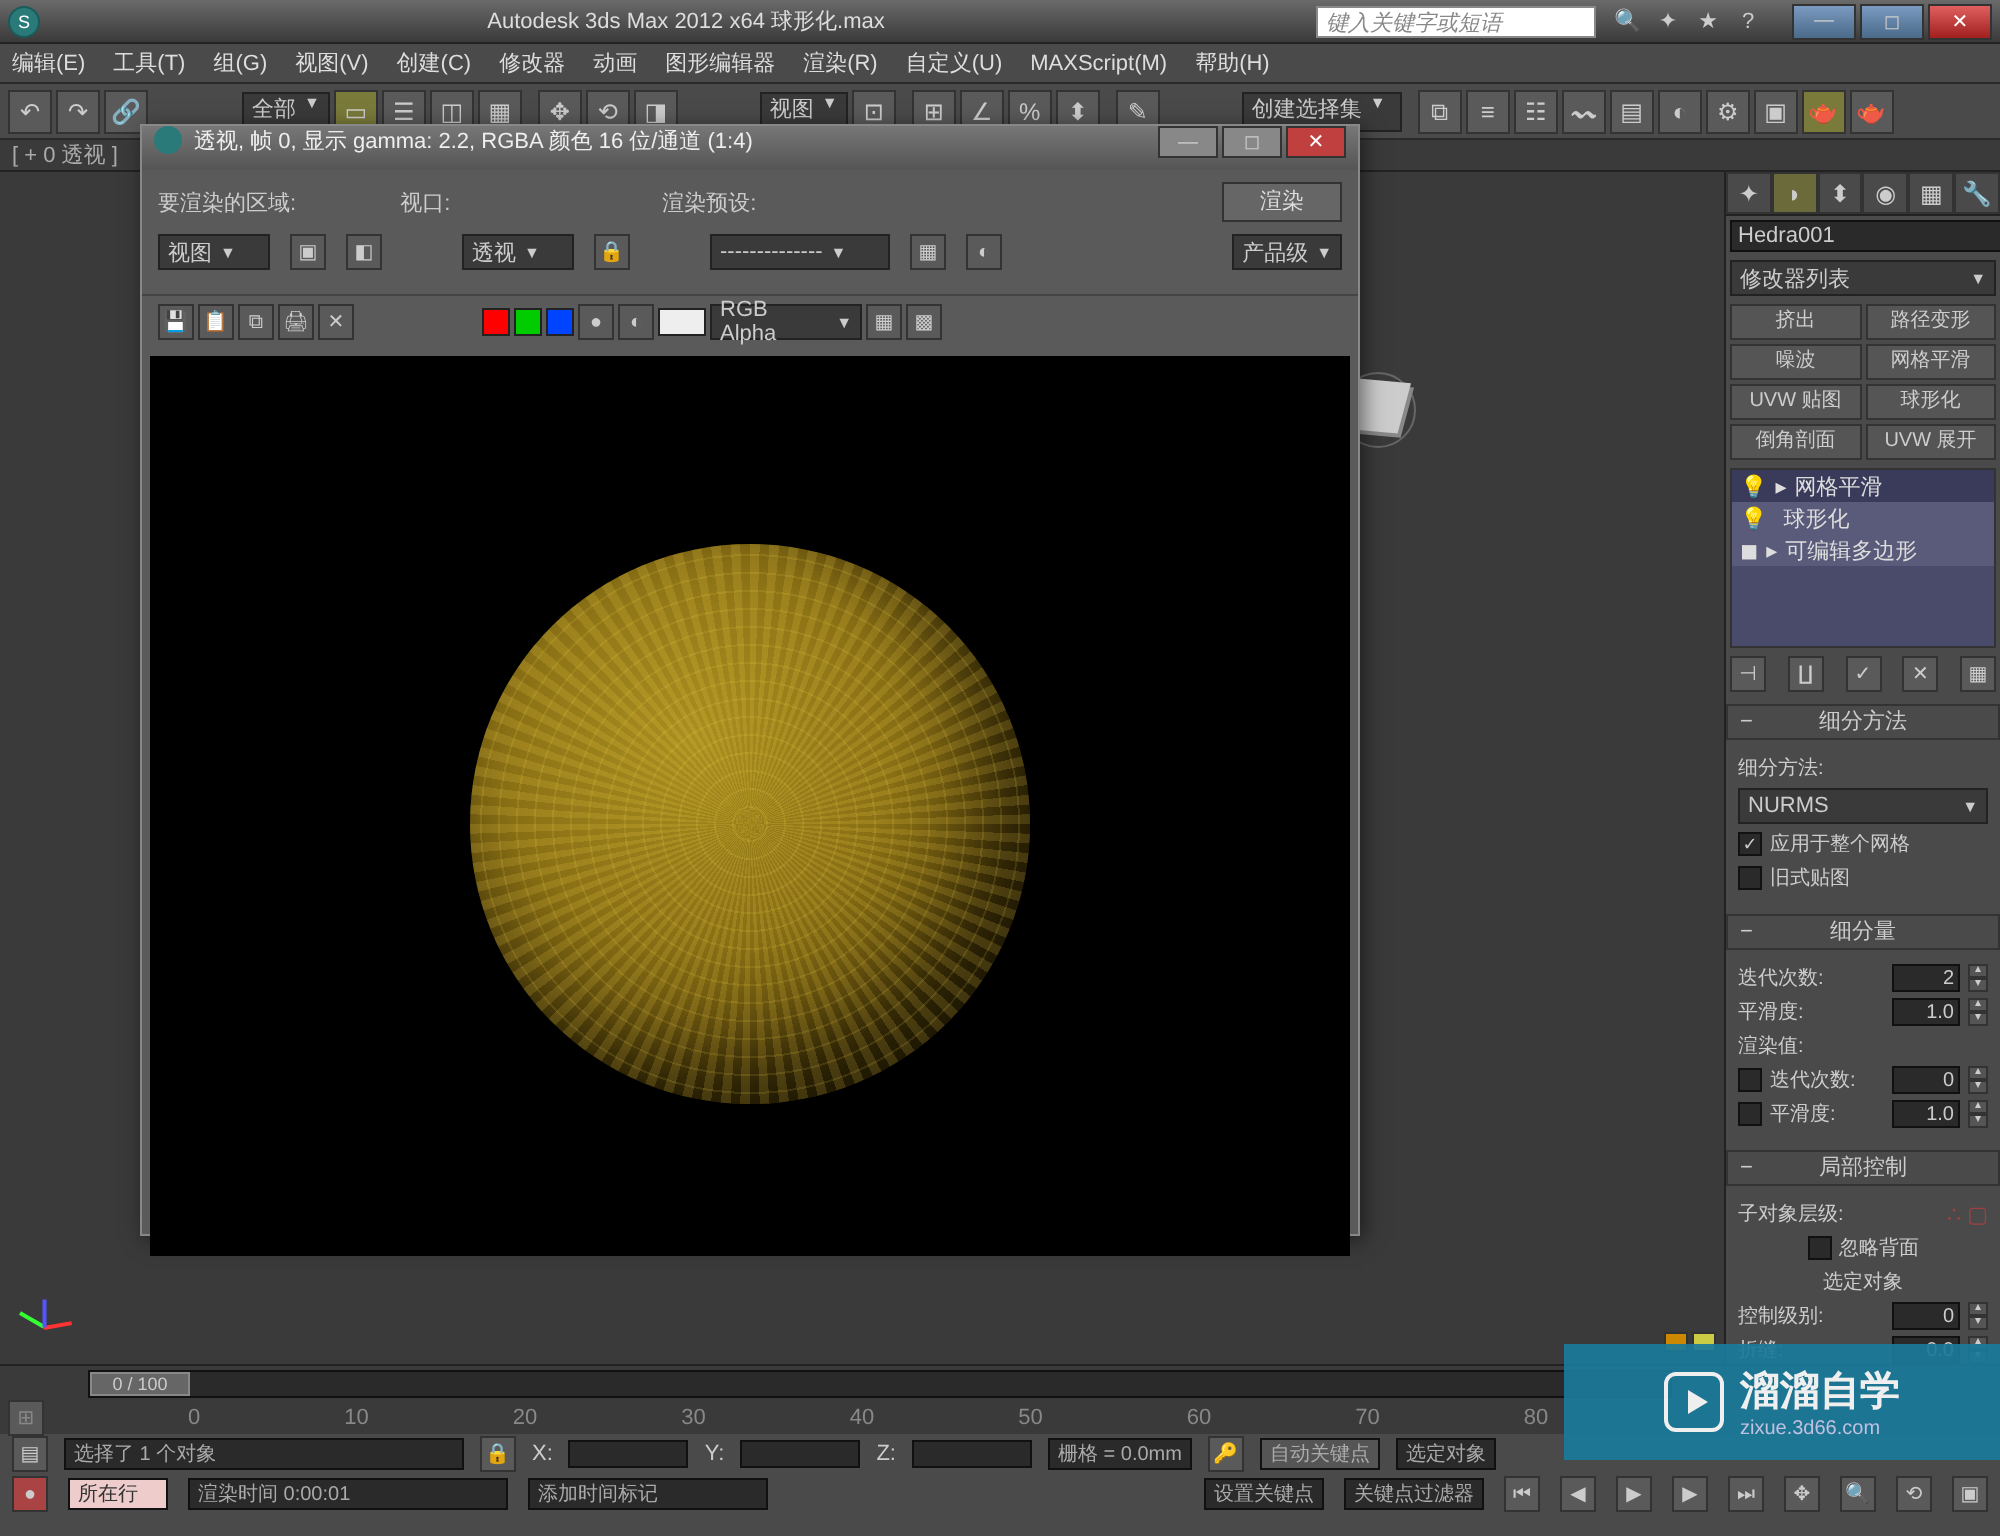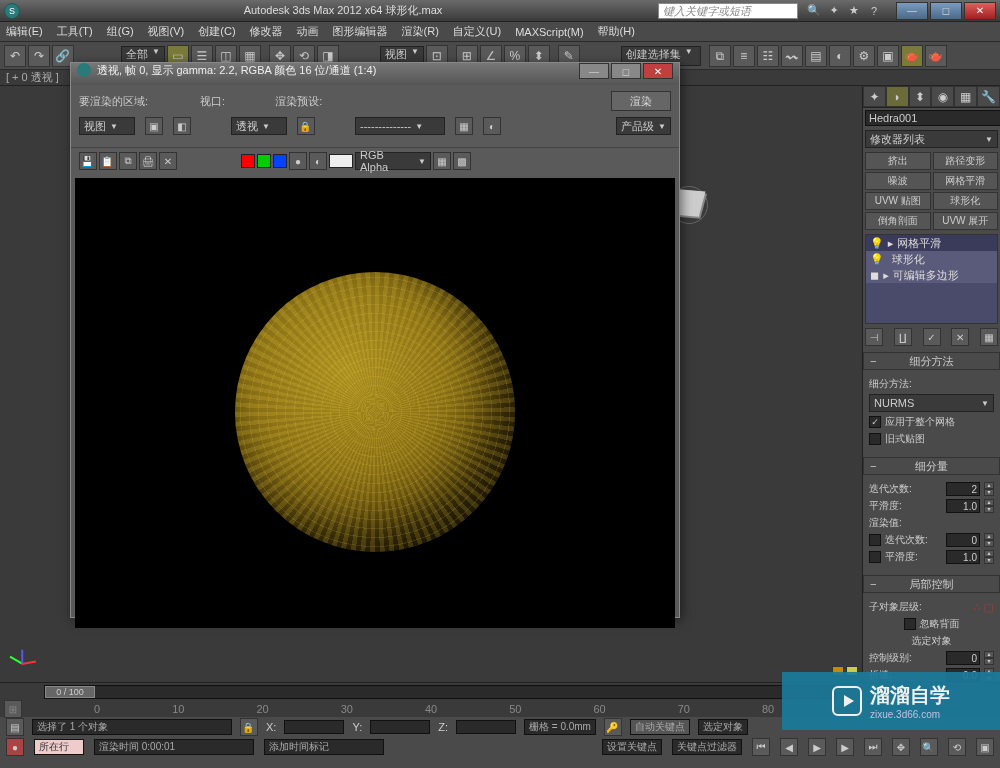--- a/index.html
+++ b/index.html
@@ -366,21 +366,21 @@
     <div class="render-win-btns">
       <div class="rbtn rbtn-min">—</div>
       <div class="rbtn rbtn-max">◻</div>
       <div class="rbtn rbtn-close">✕</div>
     </div>
   </div>
   <div class="render-controls">
     <div class="render-row">
       <span class="render-label">要渲染的区域:</span>
       <span class="render-label" style="margin-left:42px">视口:</span>
-      <span class="render-label" style="margin-left:40px">渲染预设:</span>
+      <span class="render-label" style="margin-left:96px">渲染预设:</span>
       <div class="render-btn-main">渲染</div>
     </div>
     <div class="render-row">
       <div class="render-select" style="width:56px">
           <span>视图</span>
           <span class="arrow">▼</span>
         </div>
       <div class="small-btn">▣</div>
       <div class="small-btn">◧</div>
       <div style="width:20px"></div>

